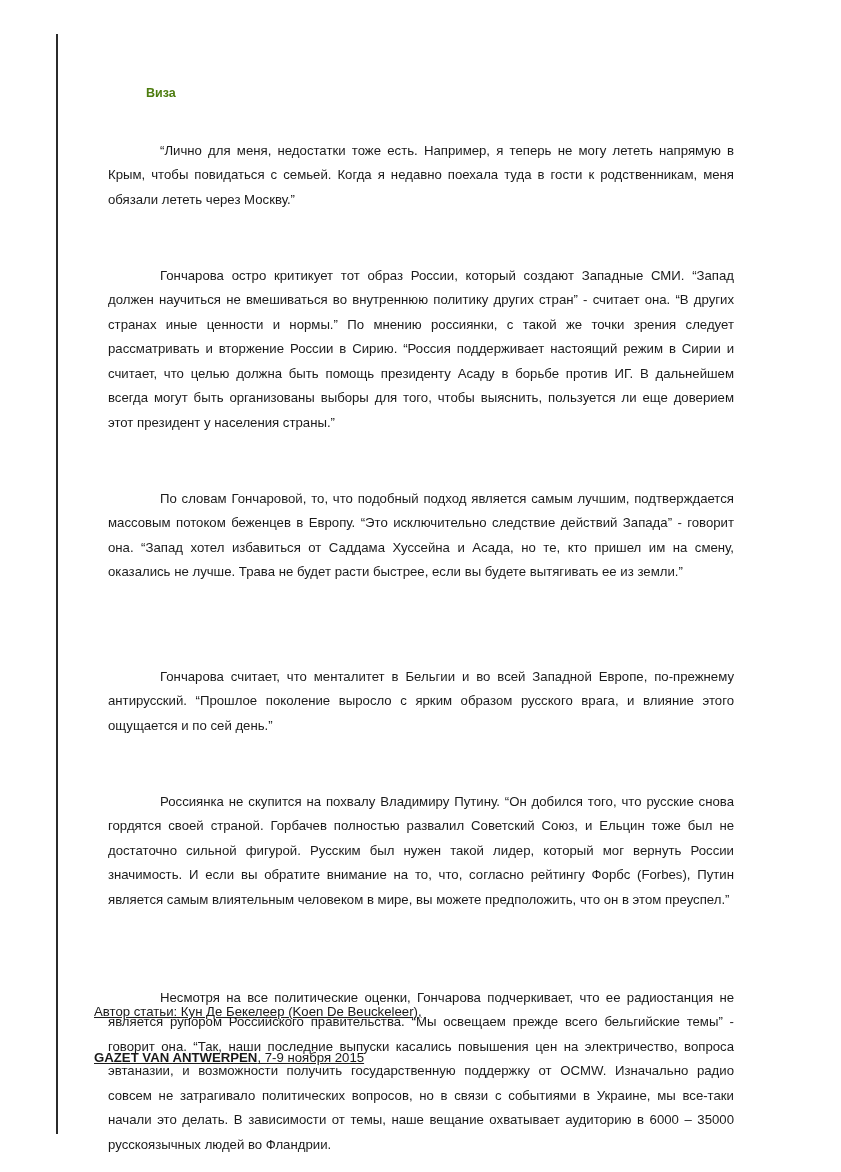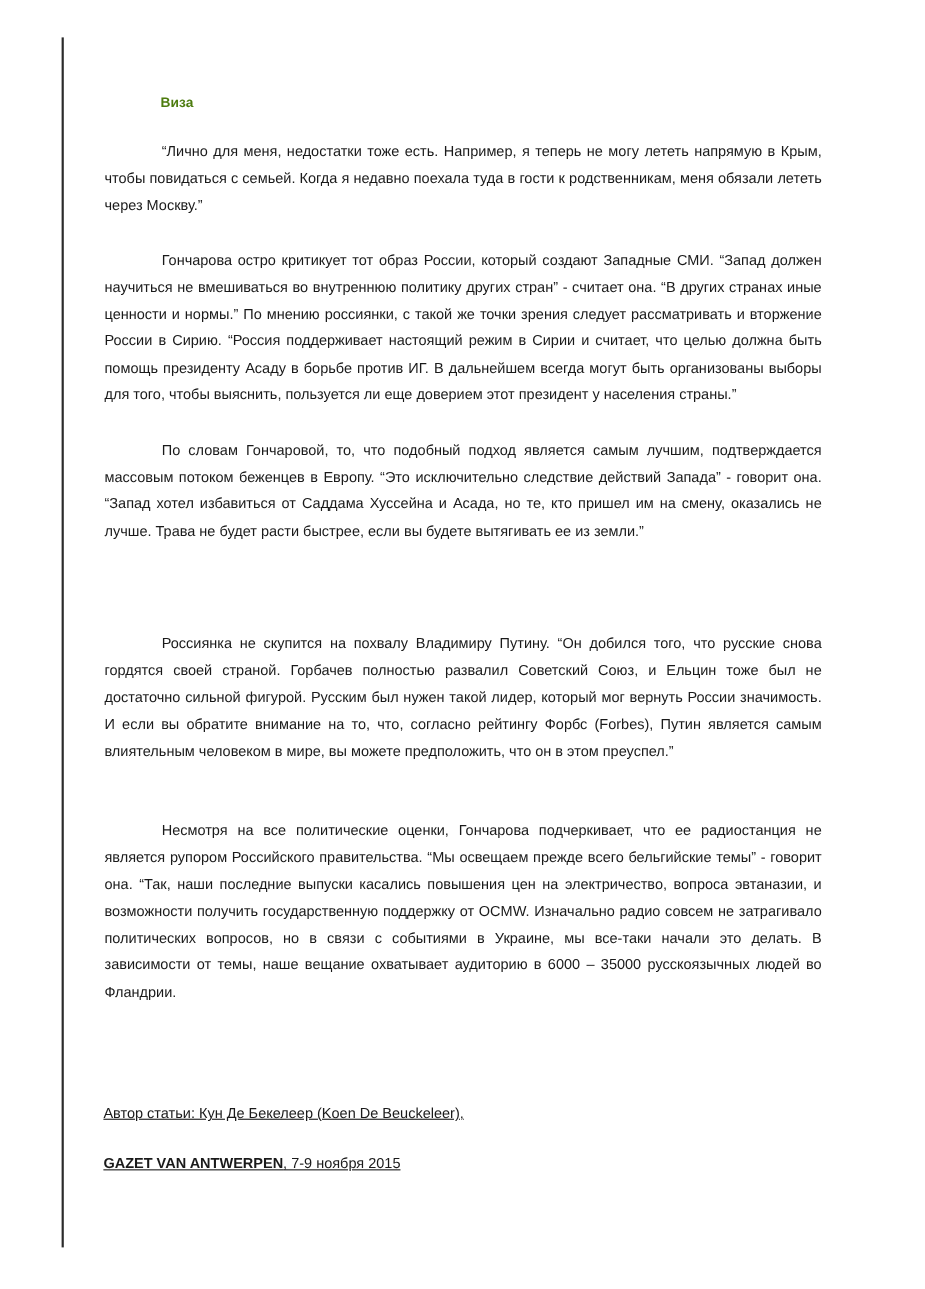--- a/index.html
+++ b/index.html
@@ -39,21 +39,21 @@
     color: #4d7c0f;
     margin: 0 0 0 52px;
     line-height: 1.5;
   }
   .para {
     font-size: 13.2px;
     color: #1a1a1a;
     line-height: 1.85;
     text-align: justify;
     text-indent: 52px;
-    margin: 1px;
+    margin: 14px;
     hyphens: none;
   }
   .gap-sm { height: 22px; }
   .gap-md { height: 24px; }
   .gap-lg { height: 52px; }
   .footer {
     position: absolute;
     left: 94px;
     top: 1000px;
     width: 654px;
@@ -86,20 +86,21 @@
 
     <p class="para">“Лично для меня, недостатки тоже есть. Например, я теперь не могу лететь напрямую в Крым, чтобы повидаться с семьей. Когда я недавно поехала туда в гости к родственникам, меня обязали лететь через Москву.”</p>
     <div class="gap-md"></div>
 
     <p class="para">Гончарова остро критикует тот образ России, который создают Западные СМИ. “Запад должен научиться не вмешиваться во внутреннюю политику других стран” - считает она. “В других странах иные ценности и нормы.” По мнению россиянки, с такой же точки зрения следует рассматривать  и вторжение России в Сирию.  “Россия поддерживает настоящий режим в Сирии и считает, что  целью должна быть помощь президенту Асаду в борьбе против ИГ. В дальнейшем всегда могут быть организованы выборы для того, чтобы выяснить, пользуется ли еще доверием этот президент у населения страны.”</p>
     <div class="gap-md"></div>
 
     <p class="para">По словам Гончаровой, то, что подобный подход является самым лучшим, подтверждается массовым потоком беженцев в Европу. “Это исключительно следствие действий Запада” -  говорит она.  “Запад хотел избавиться от Саддама Хуссейна и Асада, но те, кто пришел им на смену, оказались не лучше. Трава не будет расти быстрее, если вы будете вытягивать ее из земли.”</p>
     <div class="gap-lg"></div>
 
+    <p class="para">Гончарова считает, что менталитет в Бельгии и во всей Западной Европе, по-прежнему антирусский. “Прошлое поколение выросло с ярким образом русского врага, и влияние этого ощущается и по сей день.”</p>
     <div class="gap-md"></div>
 
     <p class="para">Россиянка не скупится на похвалу Владимиру Путину. “Он добился того, что русские снова гордятся своей страной. Горбачев полностью развалил Советский Союз, и Ельцин тоже был не достаточно сильной фигурой. Русским был нужен такой лидер, который мог вернуть России значимость. И если вы обратите внимание на то, что, согласно рейтингу Форбс (Forbes), Путин является самым влиятельным человеком в мире, вы можете предположить, что он в этом преуспел.”</p>
     <div class="gap-md"></div>
 
     <div class="gap-sm"></div>
 
     <p class="para">Несмотря на все  политические  оценки, Гончарова подчеркивает, что ее радиостанция не является рупором Российского правительства. “Мы освещаем  прежде всего бельгийские темы” - говорит она. “Так, наши последние выпуски касались повышения цен на электричество, вопроса эвтаназии,  и  возможности получить государственную поддержку от OCMW. Изначально радио совсем не затрагивало  политических вопросов, но в связи с событиями в Украине, мы все-таки начали это делать. В зависимости от темы, наше вещание охватывает аудиторию в  6000 – 35000 русскоязычных людей во Фландрии.</p>
 
   </div>

